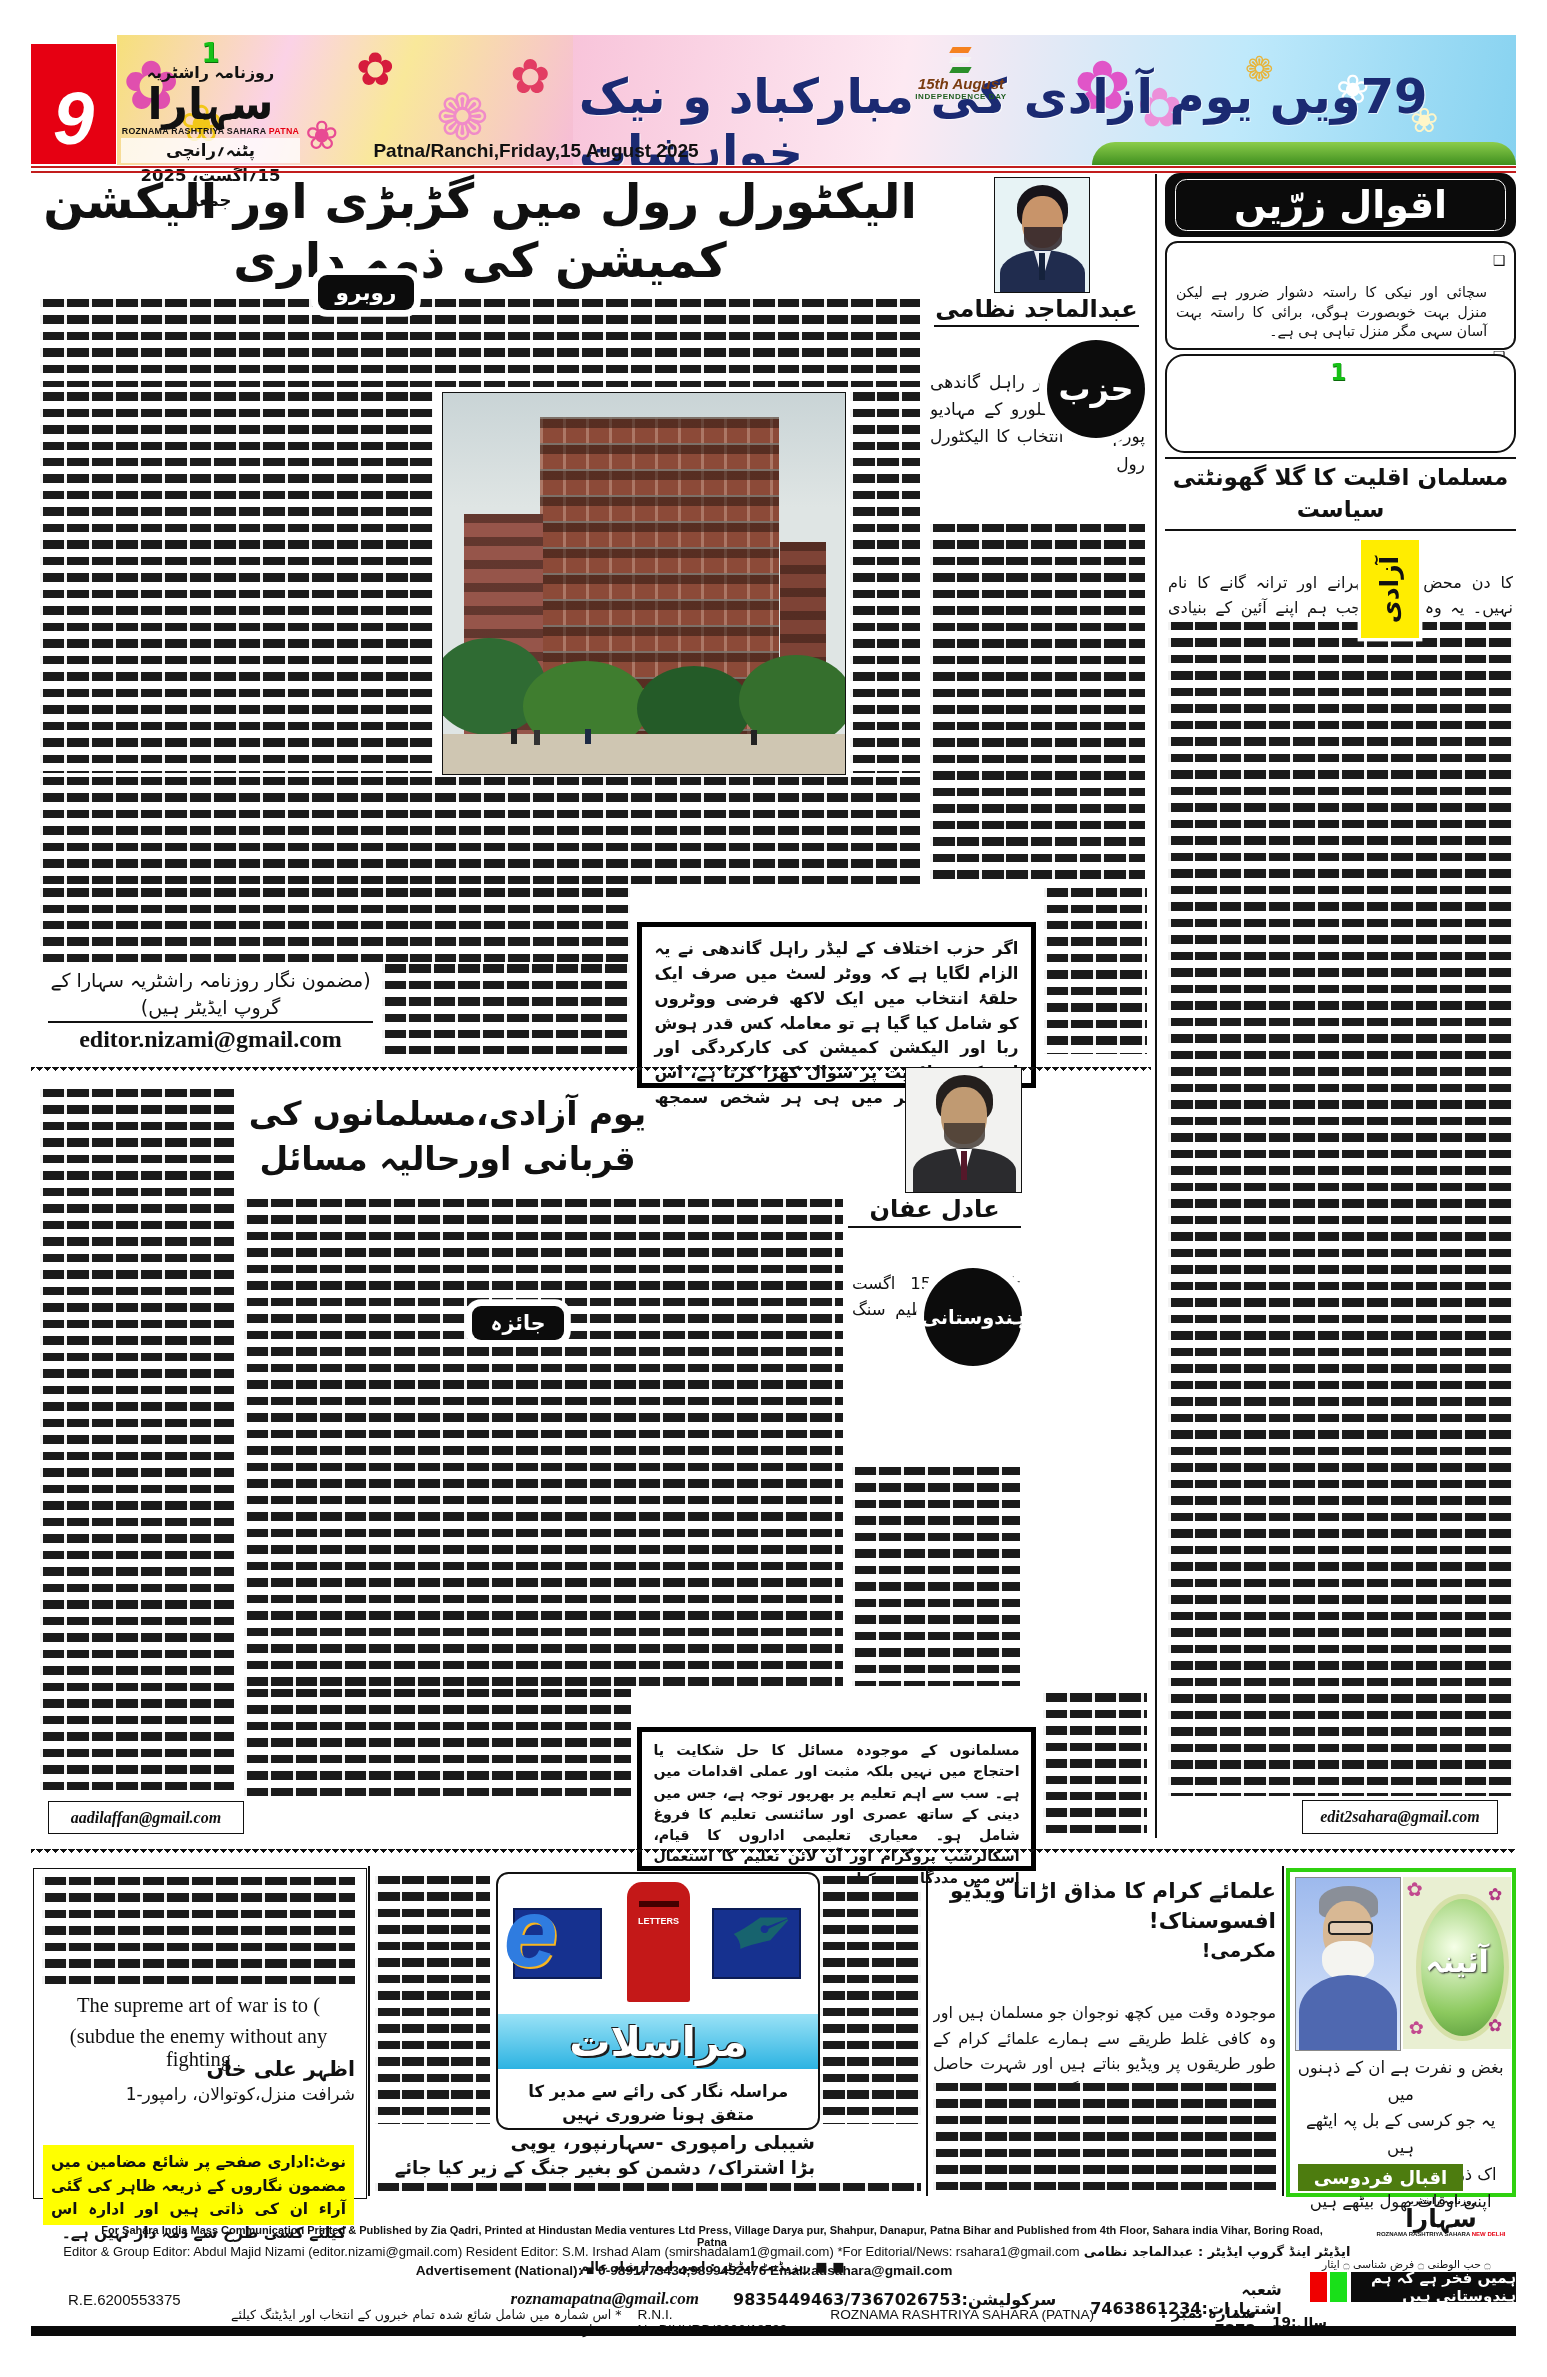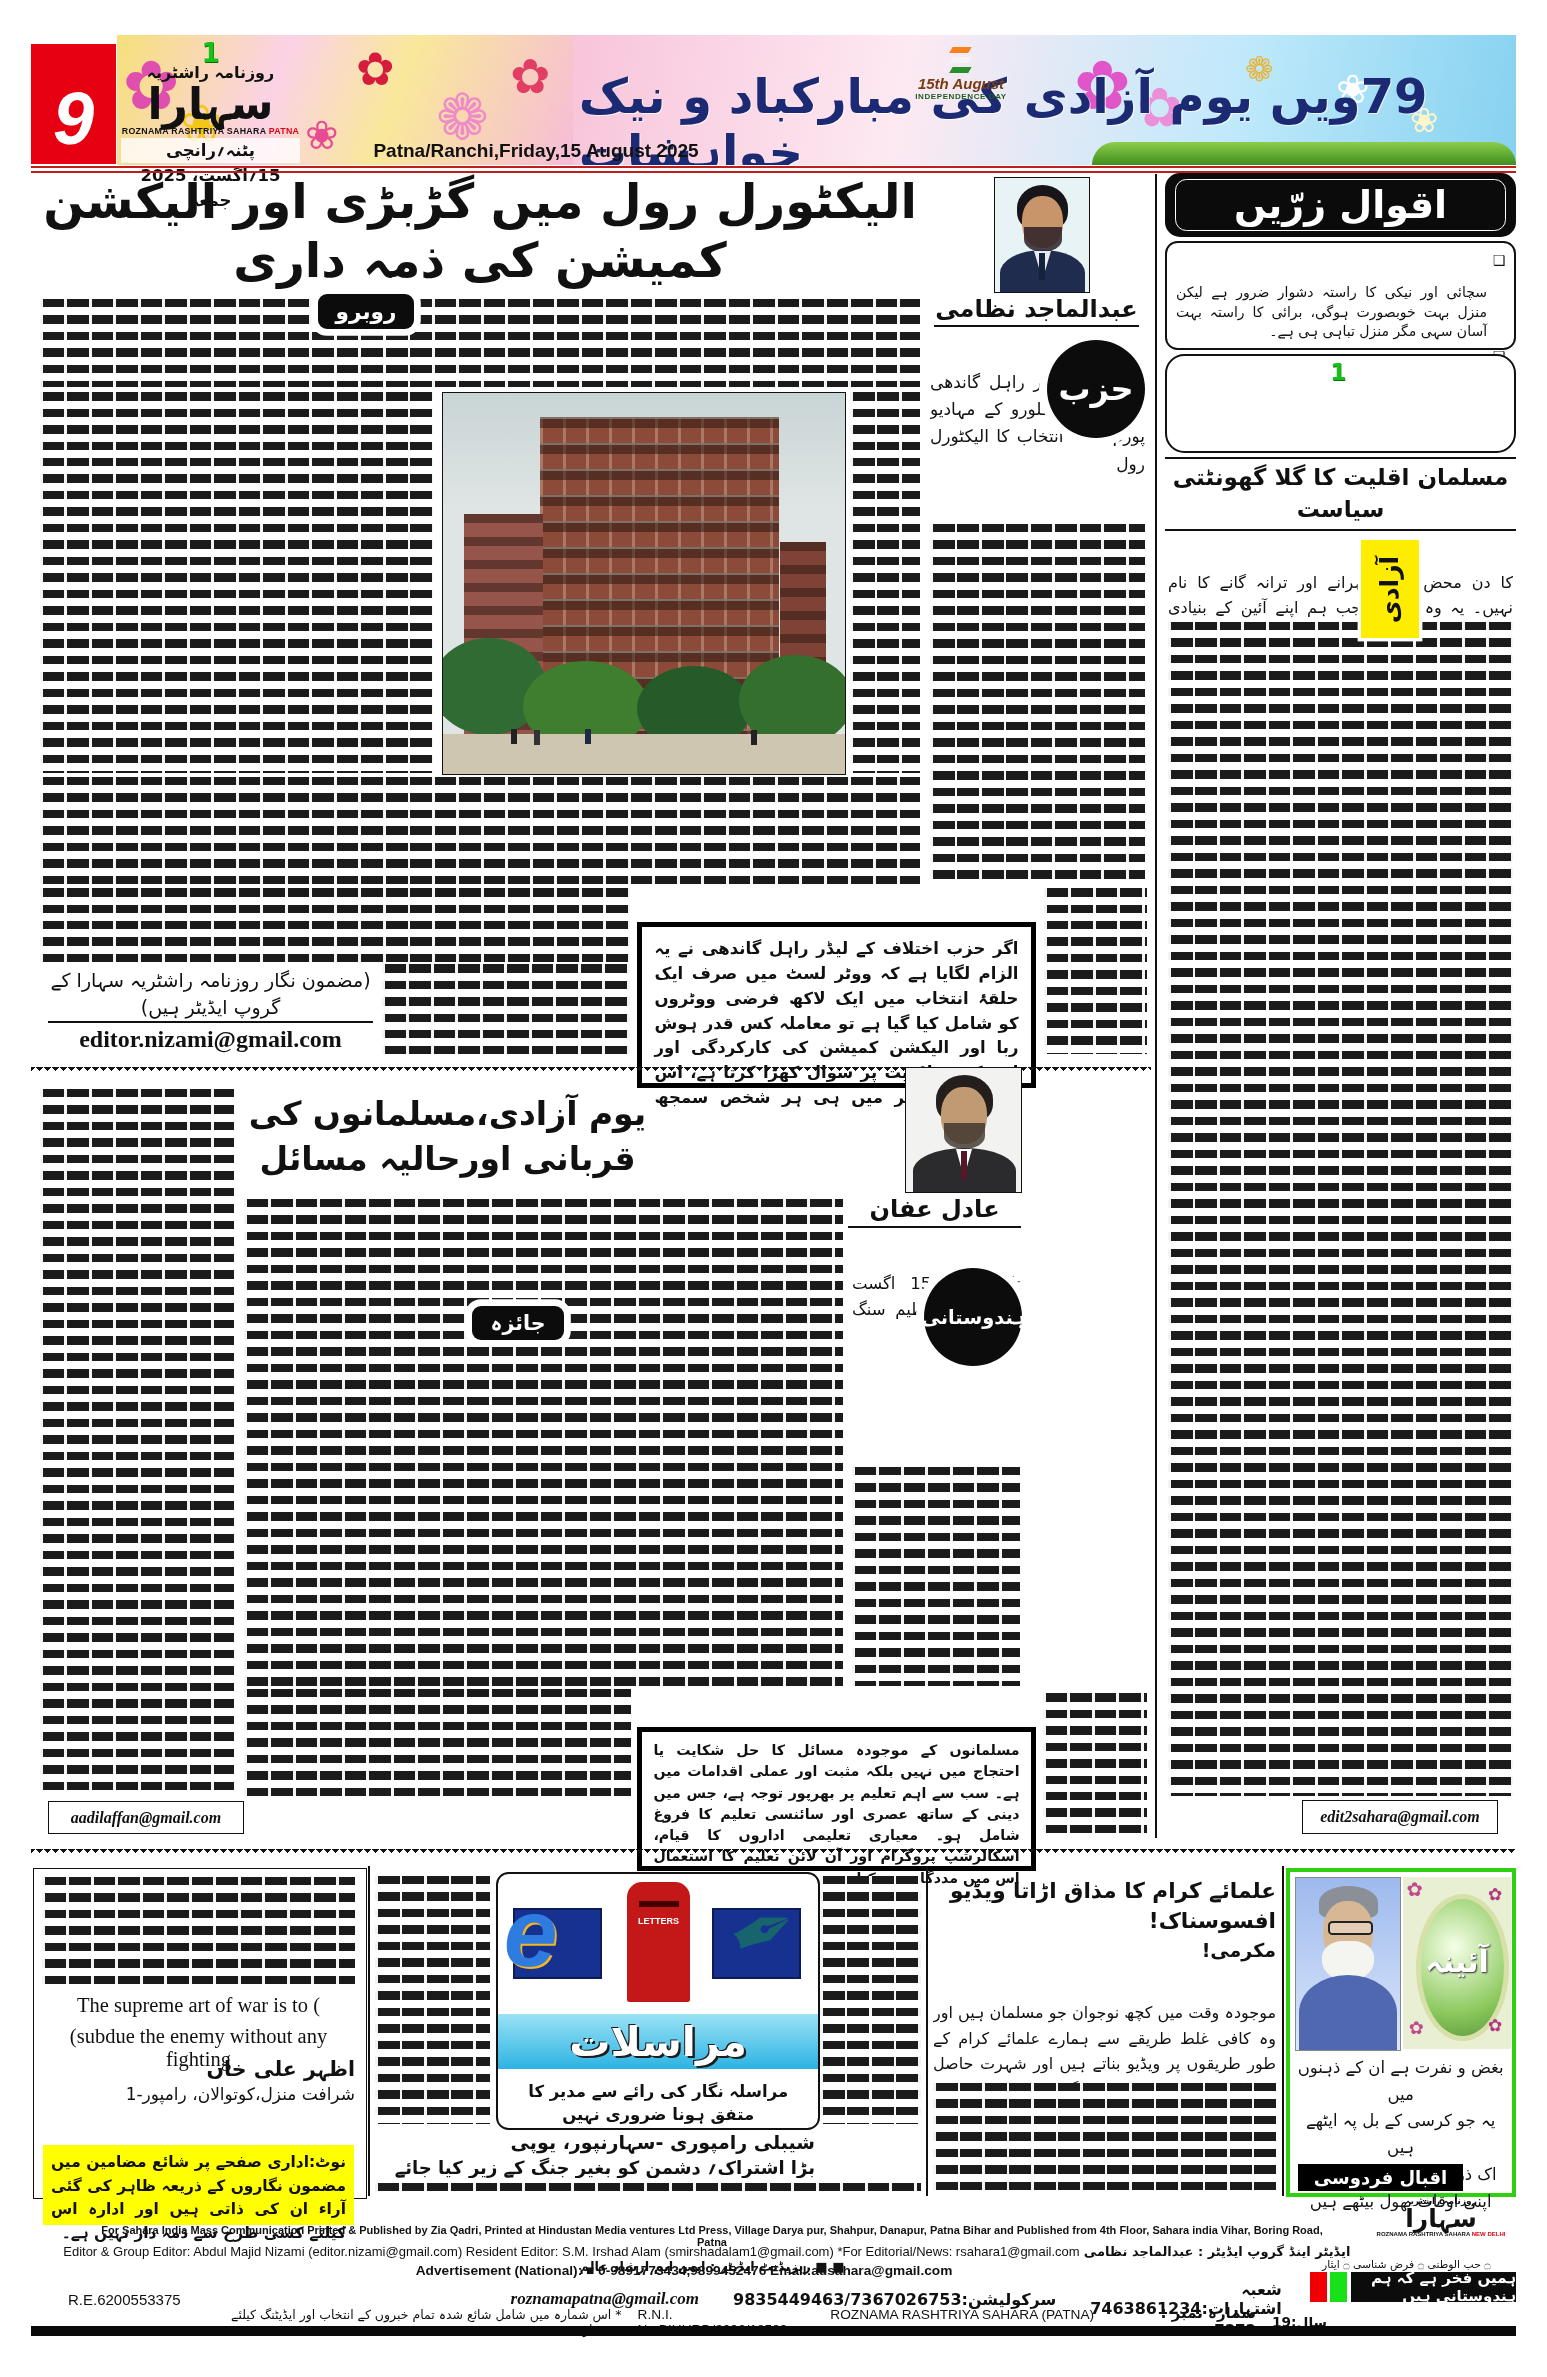--- a/index.html
+++ b/index.html
@@ -120,21 +120,21 @@
   <div class="abs" style="left:1361px;top:540px;width:58px;height:98px;background:#ffed00;display:flex;align-items:center;justify-content:center;box-shadow:0 0 0 3.4px #fff;">
     <span class="rtl b" style="font-size:25px;transform:rotate(-90deg);white-space:nowrap;">آزادی</span>
   </div>
   <div class="abs emailbox" style="left:1302px;top:1800px;width:194px;height:32px;">
     <span style="font-size:16px;font-style:italic;">edit2sahara@gmail.com</span>
   </div>
 
   <div class="abs rtl b" style="left:40px;top:172px;width:880px;height:121px;font-size:48px;line-height:1.22;text-align:center;">الیکٹورل رول میں گڑبڑی اور الیکشن کمیشن کی ذمہ داری</div>
 
   <div class="abs ut" style="left:40px;top:299px;width:880px;height:88px;"></div>
-  <div class="abs pill" style="left:318px;top:294px;width:96px;height:35px;">
+  <div class="abs pill" style="left:318px;top:275px;width:96px;height:35px;">
     <span class="rtl b" style="font-size:21.6px;">روبرو</span>
   </div>
 
   <div class="abs ut" style="left:40px;top:392px;width:393px;height:381px;"></div>
   <div class="abs ut" style="left:850px;top:392px;width:70px;height:381px;"></div>
 
   <div class="abs frame" style="left:442px;top:392px;width:402px;height:381px;overflow:hidden;background:linear-gradient(#c9d4d6,#dfe5e4 30%);">
     <div class="abs" style="left:97px;top:24px;width:239px;height:319px;background:#8c4a38;
                 background-image:repeating-linear-gradient(180deg,rgba(35,18,12,.5) 0 11.4px,transparent 11.4px 26px),
                                  repeating-linear-gradient(90deg,rgba(255,236,220,.28) 0 3.4px,transparent 3.4px 23px),
@@ -281,21 +281,21 @@
       <span class="flower" style="left:85px;top:9px;font-size:17px;color:#b23a84;">✿</span>
       <span class="flower" style="left:5.7px;top:142px;font-size:18px;color:#c2498f;">✿</span>
       <span class="flower" style="left:85px;top:140px;font-size:17px;color:#b23a84;">✿</span>
     </div>
     <div class="abs rtl center" style="left:5.7px;top:183px;width:210px;font-size:16.5px;line-height:1.62;">
       <div>بغض و نفرت ہے ان کے ذہنوں میں</div>
       <div>یہ جو کرسی کے بل پہ ایٹھے ہیں</div>
       <div>اک ذرا ان کو کیا ملی طاقت</div>
       <div>اپنی اوقات بھول بیٹھے ہیں</div>
     </div>
-    <div class="abs" style="left:8px;top:292px;width:165px;height:27px;background:#000000;display:flex;align-items:center;justify-content:center;">
+    <div class="abs" style="left:8px;top:292px;width:165px;height:27px;background:#4d7c0f;display:flex;align-items:center;justify-content:center;">
       <span class="rtl b" style="color:#fff;font-size:18px;">اقبال فردوسی</span>
     </div>
   </div>
 
   <div class="abs en b center" style="left:91px;top:2224px;width:1242px;font-size:11px;">For Sahara India Mass Communication Printed &amp; Published by Zia Qadri, Printed at Hindustan Media ventures Ltd Press, Village Darya pur, Shahpur, Danapur, Patna Bihar and Published from 4th Floor, Sahara india Vihar, Boring Road, Patna</div>
   <div class="abs center" style="left:57px;top:2244px;width:1310px;font-size:13px;">
     <span class="en">Editor &amp; Group Editor: Abdul Majid Nizami (editor.nizami@gmail.com)  Resident Editor: S.M. Irshad Alam (smirshadalam1@gmail.com)  *For Editorial/News: rsahara1@gmail.com</span>
     <span class="rtl b" style="margin-right:10.3px;">ایڈیٹر اینڈ گروپ ایڈیٹر : عبدالماجد نظامی ■ ریزیڈنٹ ایڈیٹر : ایس ایم ارشاد عالم ■</span>
   </div>
   <div class="abs en b center" style="left:228px;top:2263px;width:912px;font-size:13.7px;">Advertisement (National): ■ 0-9891773434,9899452476  Email:adsahara@gmail.com</div>

